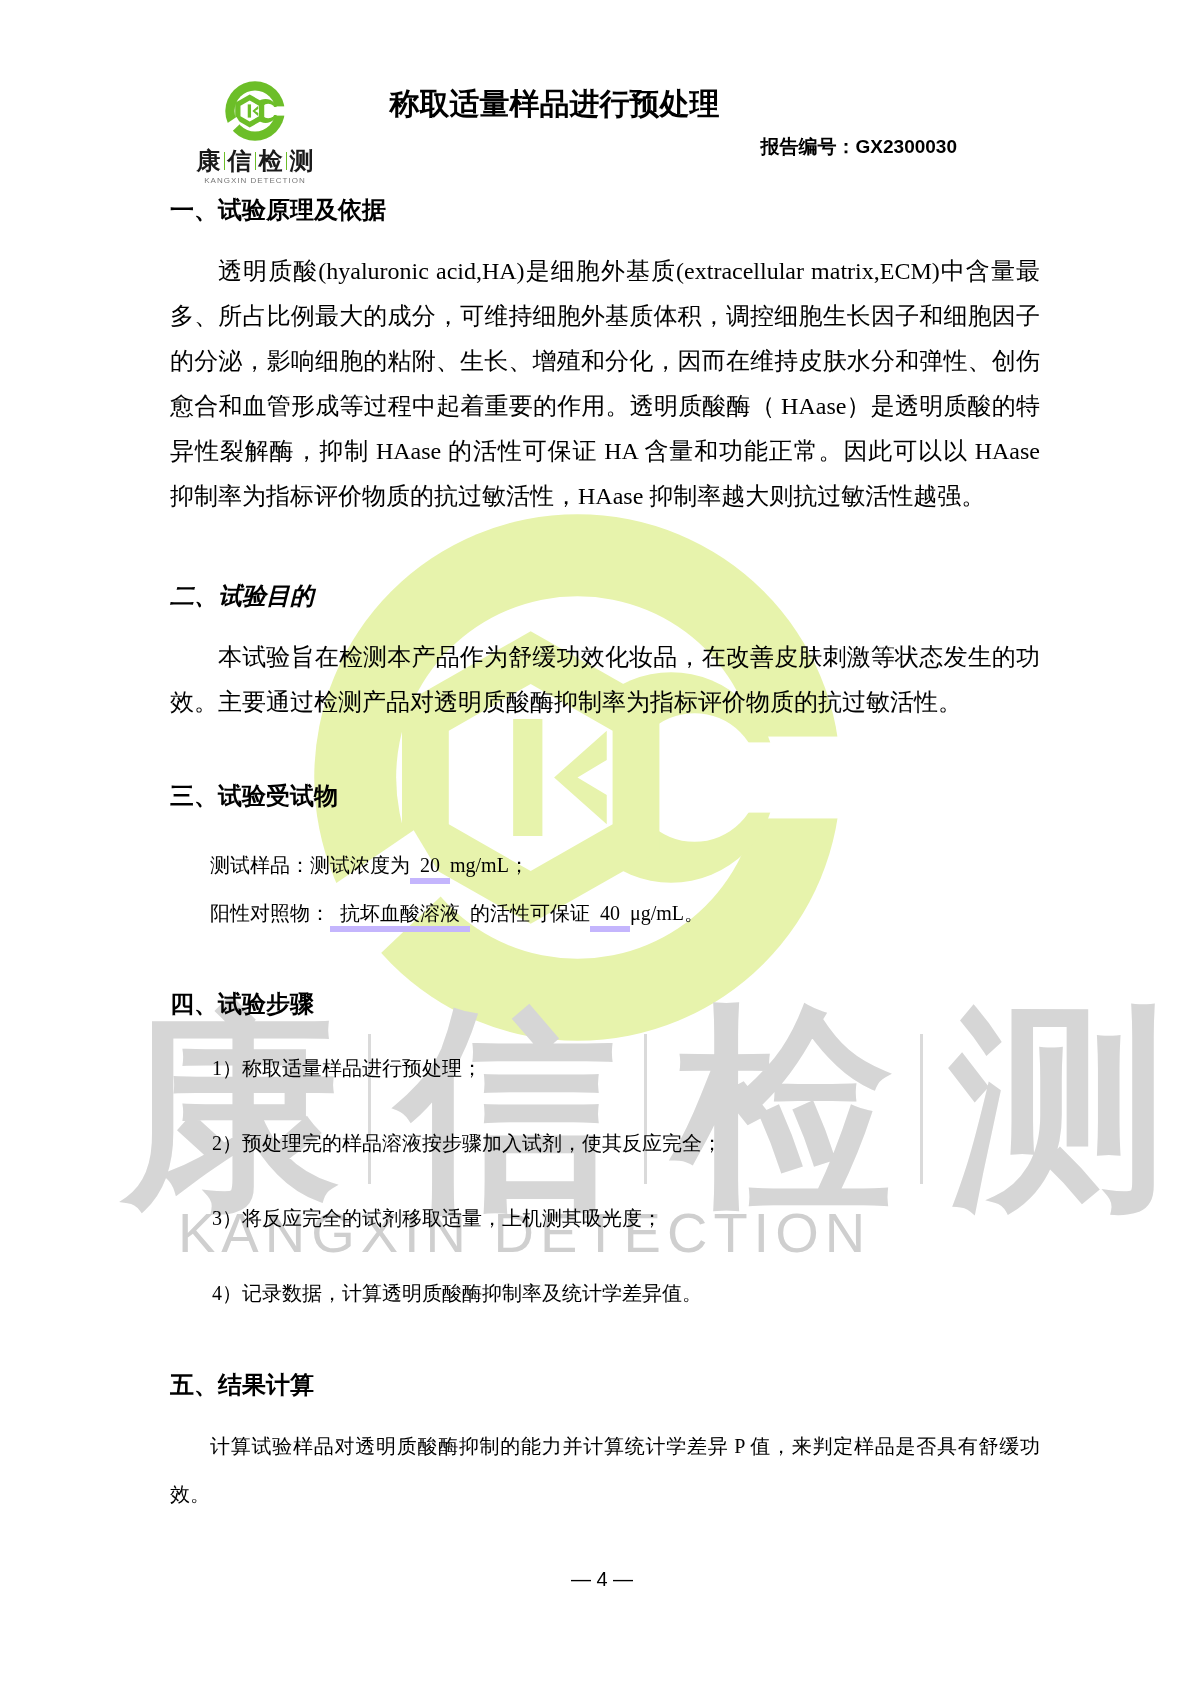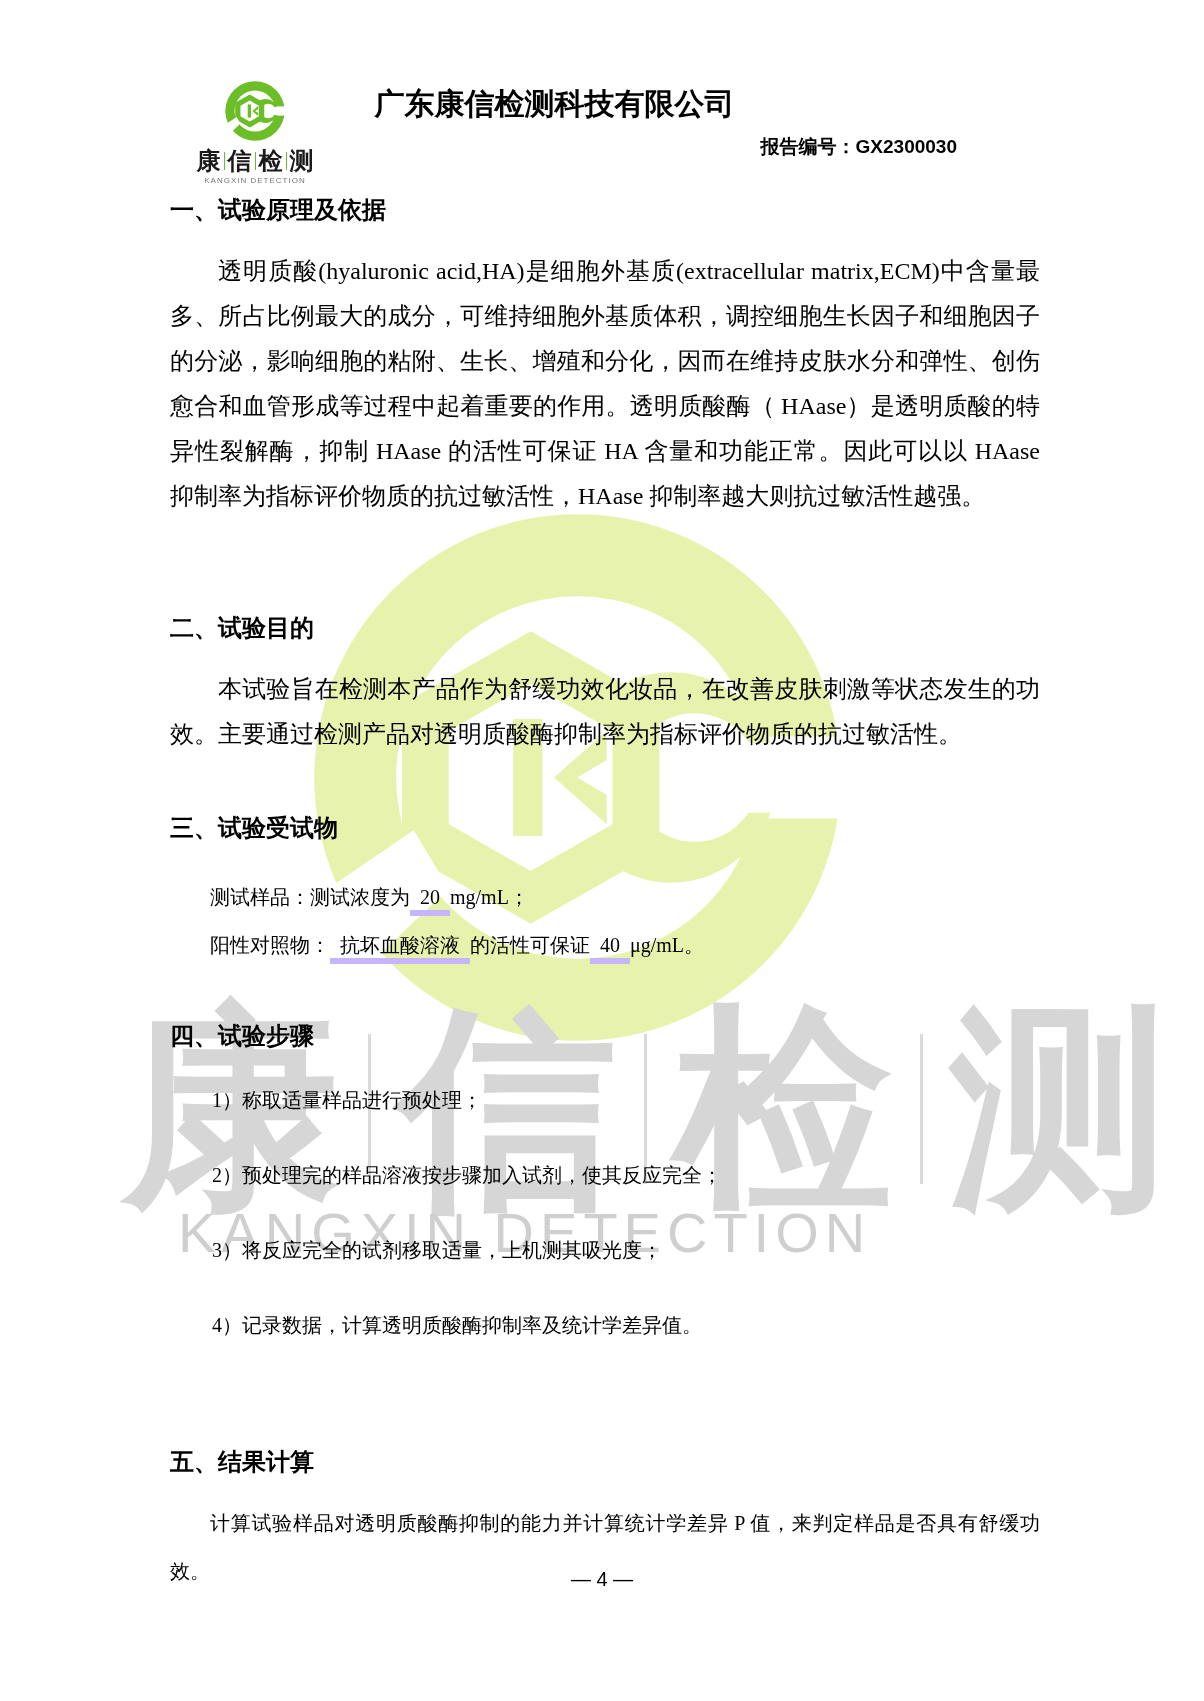--- a/index.html
+++ b/index.html
@@ -67,24 +67,24 @@
   }
   
   .content {
     position:absolute; left:170px; right:164px; top:185px;
     z-index:1;
   }
   .content h2 {
     font-size:24px; font-weight:700; line-height:30px;
   }
   .h-1 { margin-top:10px; }
-  .h-2 { margin-top:94px; }
+  .h-2 { margin-top:62px;font-style:italic; }
   .h-3 { margin-top:56px; }
   .h-4 { margin-top:52px; }
-  .h-5 { margin-top:84px; }
+  .h-5 { margin-top:39px; }
   .content p.body {
     margin-top:24px;
     font-size:24px; line-height:45px;
     text-align:justify; text-indent:2em;
   }
   .subject-line {
     margin-top:0; padding-left:40px;
     font-size:20px; line-height:48px;
   }
   .subject-first { margin-top:30px; }
@@ -158,21 +158,21 @@
       <span class="bar"></span>
       <span>信</span>
       <span class="bar"></span>
       <span>检</span>
       <span class="bar"></span>
       <span>测</span>
     </div>
     <div class="logo-sub">KANGXIN DETECTION</div>
   </div>
 
-  <div class="company-title">广东康信检测科技有限公司</div>
+  <div class="company-title">称取适量样品进行预处理</div>
 
   <div class="report-no"><span>报告编号：</span><span>GX2300030</span></div>
 
   <div class="content">
 
     <h2 class="h-1">一、试验原理及依据</h2>
     <p class="body">透明质酸(hyaluronic acid,HA)是细胞外基质(extracellular matrix,ECM)中含量最多、所占比例最大的成分，可维持细胞外基质体积，调控细胞生长因子和细胞因子的分泌，影响细胞的粘附、生长、增殖和分化，因而在维持皮肤水分和弹性、创伤愈合和血管形成等过程中起着重要的作用。透明质酸酶（ HAase）是透明质酸的特异性裂解酶，抑制 HAase 的活性可保证 HA 含量和功能正常。因此可以以 HAase 抑制率为指标评价物质的抗过敏活性，HAase 抑制率越大则抗过敏活性越强。</p>
 
     <h2 class="h-2">二、试验目的</h2>
     <p class="body">本试验旨在检测本产品作为舒缓功效化妆品，在改善皮肤刺激等状态发生的功效。主要通过检测产品对透明质酸酶抑制率为指标评价物质的抗过敏活性。</p>

